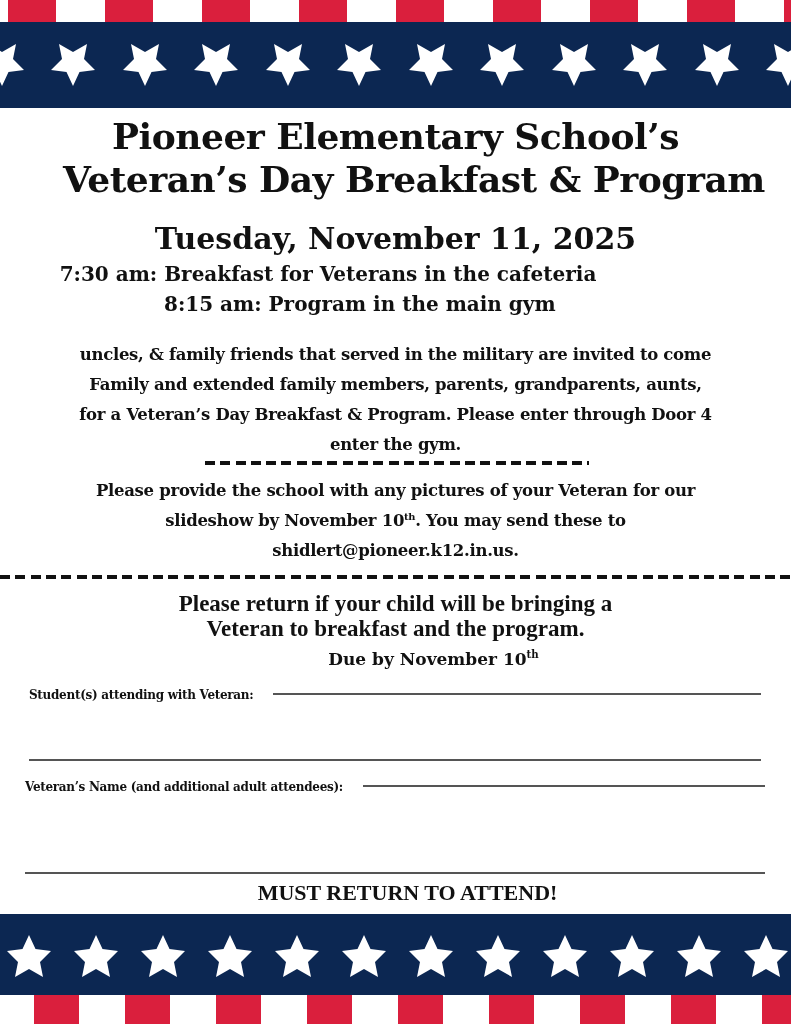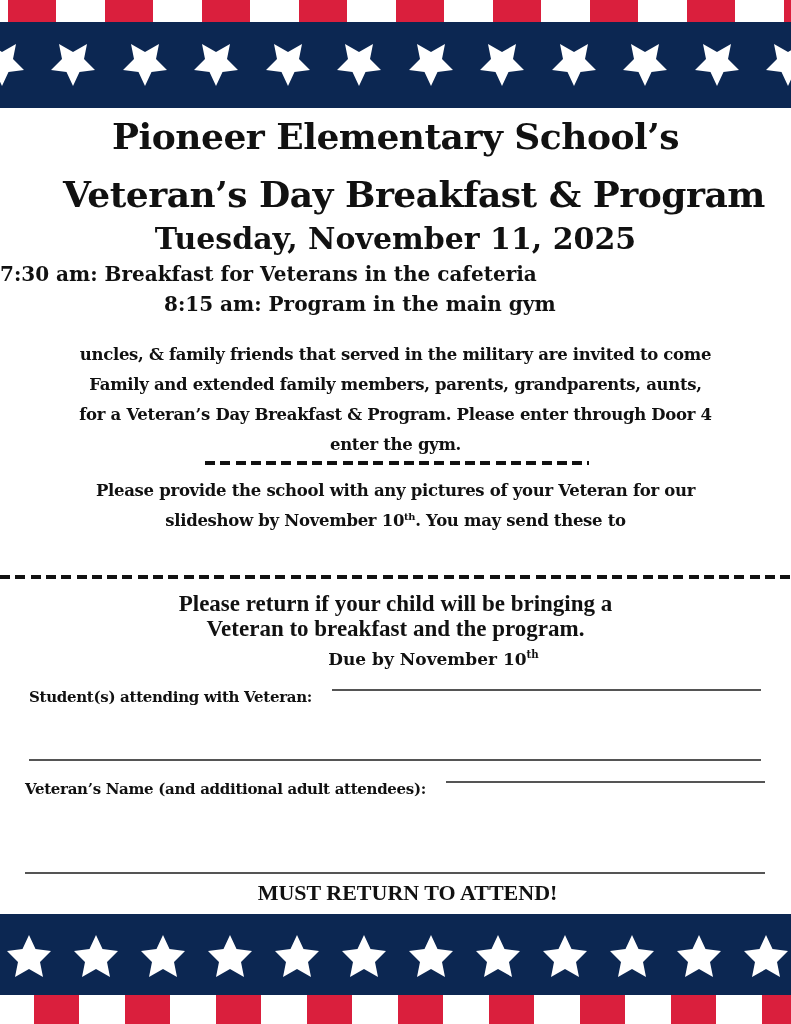--- a/index.html
+++ b/index.html
@@ -7,21 +7,21 @@
   .abs { position: absolute; }
   .center { left: 0; width: 791px; text-align: center; }
   .banner svg { display: block; }
   .title { font-family: "DejaVu Serif", serif; font-weight: bold; font-size: 36px; line-height: 40px; letter-spacing: -0.5px; }
   .date { font-family: "DejaVu Serif", serif; font-weight: bold; font-size: 30px; line-height: 34px; }
   .sched { font-family: "DejaVu Serif", serif; font-weight: bold; font-size: 20px; line-height: 27px; }
   .body-text { font-family: "DejaVu Serif", serif; font-weight: bold; font-size: 16.5px; line-height: 30px; letter-spacing: -0.3px; }
   .return-head { font-family: Liberation Serif, serif; font-weight: bold; font-size: 23px; line-height: 25px; }
   .due { font-family: "DejaVu Serif", serif; font-weight: bold; font-size: 17px; line-height: 22px; }
   sup { font-size: 0.6em; line-height: 0; vertical-align: super; }
-  .field-row { font-family: "DejaVu Serif", serif; font-weight: bold; font-size: 15px; display: flex; align-items: flex-start; letter-spacing: -0.3px; gap: 16px; }
+  .field-row { font-family: "DejaVu Serif", serif; font-weight: bold; font-size: 12px; display: flex; align-items: center; letter-spacing: -0.3px; gap: 16px; }
   .blank { flex: 1; border-bottom: 2px solid #555555; height: 1px; margin-left: 4px; margin-bottom: 3px; }
   .line { border-bottom: 2px solid #555555; height: 0; }
   .must { font-family: "Liberation Serif", serif; font-weight: bold; font-size: 22px; line-height: 26px; padding-left: 12px; }
   .dash { height: 4px; background: repeating-linear-gradient(90deg, #111111 0 10px, transparent 10px 15.3px); }
 </style>
 </head>
 <body>
 
 <div class="abs banner" style="left:0;top:0;width:791px;height:110px;">
   <svg width="791" height="110" viewBox="0 0 791 110">
@@ -53,41 +53,42 @@
       <use href="#starDown" x="574" y="63"></use>
       <use href="#starDown" x="645" y="63"></use>
       <use href="#starDown" x="717" y="63"></use>
       <use href="#starDown" x="788" y="63"></use>
     </g>
   </svg>
 </div>
 
 <div class="abs center title" style="top:116px;">
   <div>Pioneer Elementary School’s</div>
-  <div style="margin-top:18px;padding-left:37px;">Veteran’s Day Breakfast &amp; Program</div>
+  <div style="margin-top:3px;padding-left:37px;">Veteran’s Day Breakfast &amp; Program</div>
 </div>
 
 <div class="abs center date" style="top:222px;">Tuesday, November 11, 2025</div>
-<div class="abs sched" style="left:0;width:656px;top:261px;">7:30 am: Breakfast for Veterans in the cafeteria</div>
+<div class="abs sched" style="left:0;width:656px;text-align:center;top:261px;">7:30 am: Breakfast for Veterans in the cafeteria</div>
 <div class="abs sched" style="left:164px;top:291px;">8:15 am: Program in the main gym</div>
 
 <div class="abs center body-text" style="top:340px;">
   <div>uncles, &amp; family friends that served in the military are invited to come</div>
   <div>Family and extended family members, parents, grandparents, aunts,</div>
   <div>for a Veteran’s Day Breakfast &amp; Program. Please enter through Door 4</div>
   <div>enter the gym.</div>
 </div>
 
 <div class="abs dash" style="left:205px;top:461px;width:384px;"></div>
 
 <div class="abs center body-text" style="top:476px;">
   <div>Please provide the school with any pictures of your Veteran for our</div>
   <div>
     <span>slideshow by November 10</span><sup>th</sup><span>. You may send these to</span>
   </div>
+  <div>shidlert@pioneer.k12.in.us.</div>
 </div>
 
 <div class="abs dash" style="left:0;top:575px;width:791px;"></div>
 
 <div class="abs center return-head" style="top:591px;">
   <div>Please return if your child will be bringing a</div>
   <div>Veteran to breakfast and the program.</div>
 </div>
 <div class="abs center due" style="top:648px;padding-left:38px;">
   <span>Due by November 10</span><sup>th</sup>

